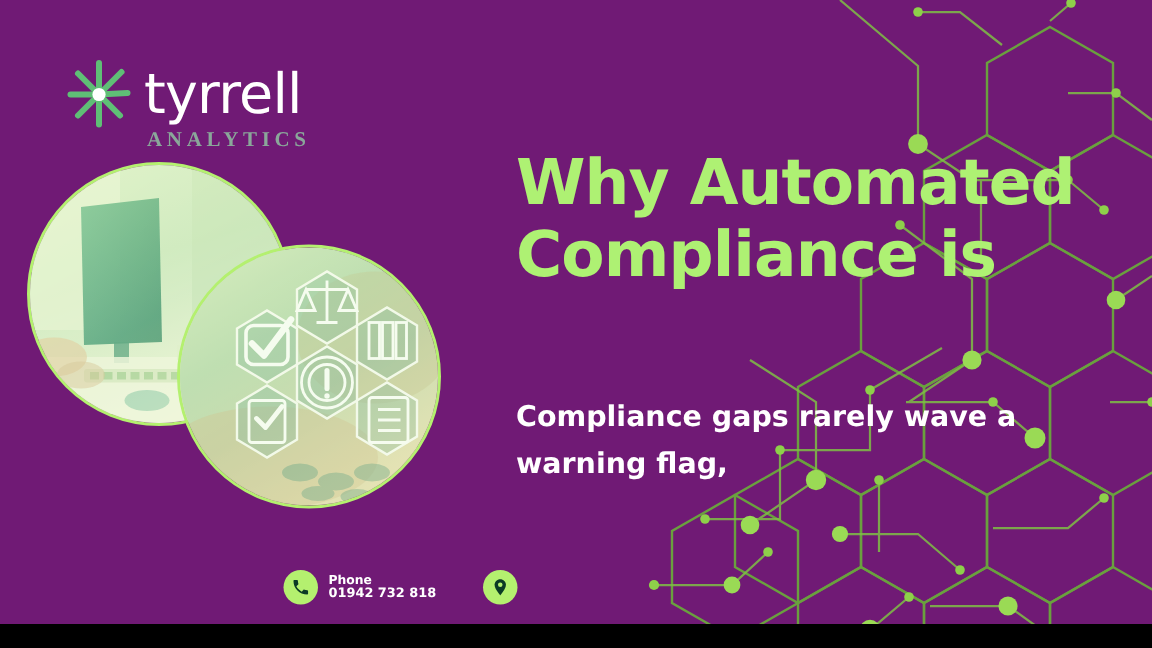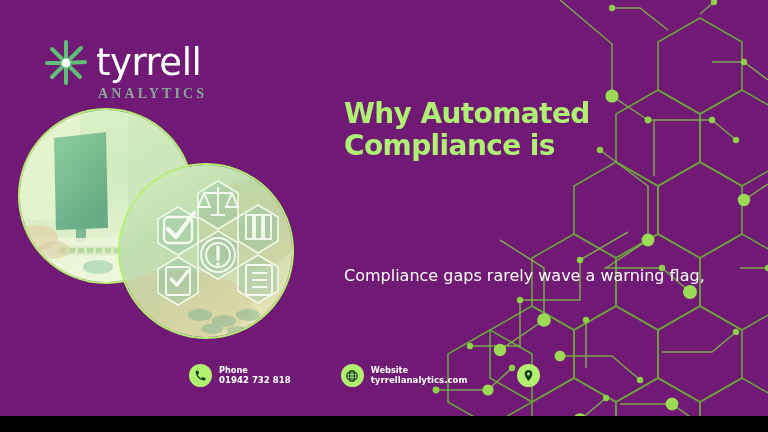--- a/index.html
+++ b/index.html
@@ -92,46 +92,46 @@
     mix-blend-mode: screen;
   }
 
   
   #headline {
     position: absolute;
     left: 344px;
     top: 98px;
     width: 410px;
     color: #aef173;
-    font-size: 28px;
+    font-size: 42px;
     font-weight: 700;
     line-height: 1.14;
     letter-spacing: -0.6px;
     font-family: "DejaVu Sans", sans-serif;
   }
   #subhead {
     position: absolute;
     left: 344px;
     top: 263px;
     width: 380px;
     color: #ffffff;
-    font-size: 16px;
-    font-weight: 400;
+    font-size: 19px;
+    font-weight: 700;
     line-height: 1.62;
     font-family: "DejaVu Sans", sans-serif;
   }
 
   
   #footer {
     position: absolute;
     left: 189px;
-    top: 364px;
+    top: 380px;
     display: flex;
     align-items: center;
-    gap: 50px;
+    gap: 31px;
   }
   .contact {
     display: flex;
     align-items: center;
     gap: 7px;
   }
   .c-icon {
     width: 23px;
     height: 23px;
     border-radius: 50%;
@@ -389,35 +389,20 @@
                    c0.6,0,1,0.4,1,1V20c0,0.6-0.4,1-1,1C10.6,21,3,13.4,3,4c0-0.6,0.4-1,1-1h3.5c0.6,0,1,0.4,1,1
                    c0,1.2,0.2,2.4,0.6,3.6c0.1,0.4,0,0.7-0.2,1L6.6,10.8z"></path>
         </svg>
       </span>
       <span class="c-text">
         <div class="c-label">Phone</div>
         <div class="c-value">01942 732 818</div>
       </span>
     </div>
 
-    <div class="contact">
-      <span class="c-icon">
-        <svg width="14" height="14" viewBox="0 0 24 24" fill="none" stroke="#0b3b25" stroke-width="1.7">
-          <circle cx="12" cy="12" r="9"></circle>
-          <ellipse cx="12" cy="12" rx="4.2" ry="9"></ellipse>
-          <line x1="3" y1="12" x2="21" y2="12"></line>
-          <line x1="4.6" y1="7" x2="19.4" y2="7"></line>
-          <line x1="4.6" y1="17" x2="19.4" y2="17"></line>
-        </svg>
-      </span>
-      <span class="c-text">
-        <div class="c-label">Website</div>
-        <div class="c-value">tyrrellanalytics.com</div>
-      </span>
-    </div>
 
     <div class="contact">
       <span class="c-icon">
         <svg width="13" height="13" viewBox="0 0 24 24" fill="#0b3b25">
           <path d="M12,2C8.1,2,5,5.1,5,9c0,5.2,7,13,7,13s7-7.8,7-13C19,5.1,15.9,2,12,2z"></path>
           <circle cx="12" cy="9" r="2.8" fill="#b4f06f"></circle>
         </svg>
       </span>
     </div>
 

